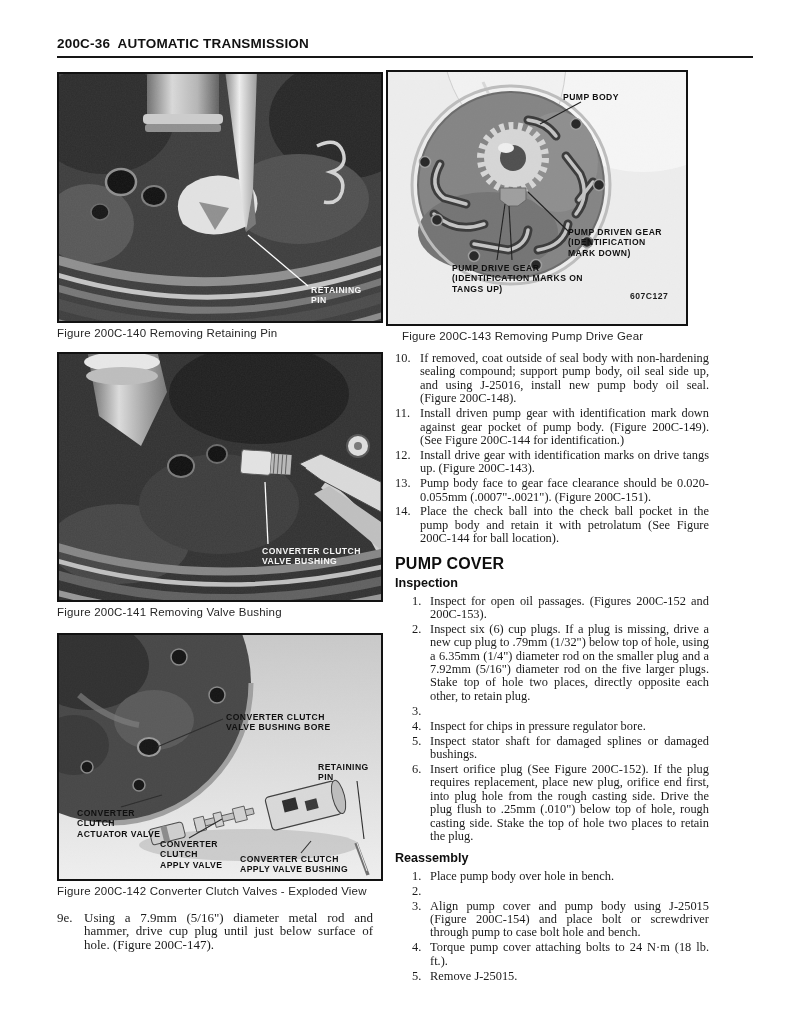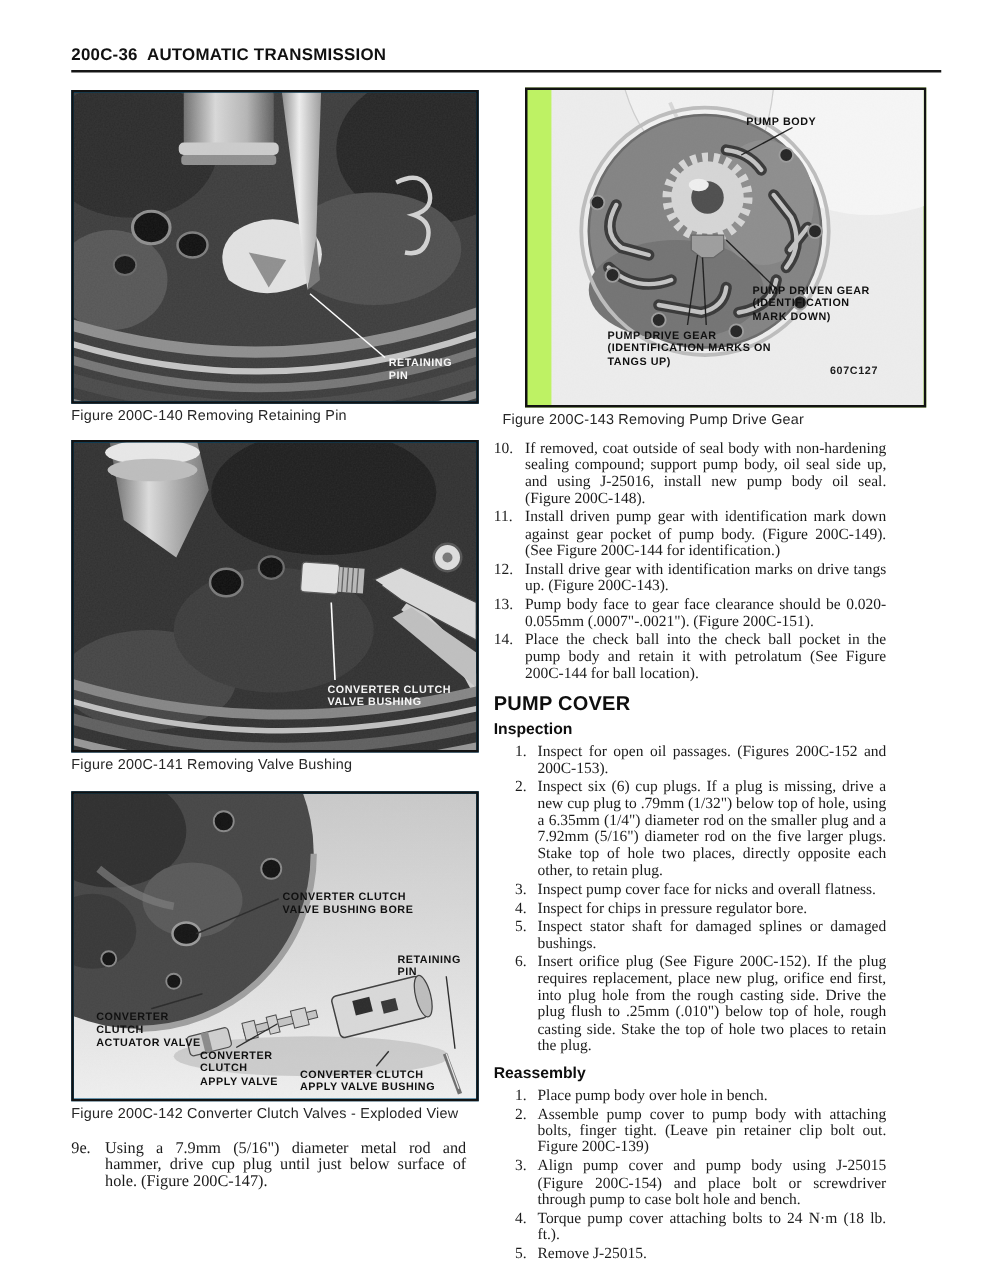--- a/index.html
+++ b/index.html
@@ -14,21 +14,21 @@
     font-family:"Liberation Sans", sans-serif; font-weight:bold;
     font-size:13.5px; letter-spacing:.2px; color:#111; white-space:pre;
   }
   .hdr-rule { position:absolute; left:57px; top:56px; width:696px; height:2px; background:#161616; }
 
   
   .fig { position:absolute; border:2px solid #121212; overflow:hidden; background:#0369a1; }
   #fig140 { left:57px;  top:72px;  width:322px; height:247px; }
   #fig141 { left:57px;  top:352px; width:322px; height:246px; }
   #fig142 { left:57px;  top:633px; width:322px; height:244px; }
-  #fig143 { left:420px; top:70px;  width:298px; height:252px; background:#bef264;padding-left:19px; }
+  #fig143 { left:386px; top:70px;  width:298px; height:252px; background:#7dd3fc; }
   .fig svg { display:block; }
 
   .cap {
     position:absolute; text-align:left; color:#262626;
     font-family:"Liberation Sans", sans-serif; font-size:11.5px; letter-spacing:.2px;
   }
   #cap140 { left:57px;  top:327px; width:326px; }
   #cap141 { left:57px;  top:606px; width:326px; }
   #cap142 { left:57px;  top:885px; width:326px; }
   #cap143 { left:402px; top:330px; width:302px; }
@@ -337,21 +337,20 @@
     <div class="step">
       <span class="num">1.</span>
       <span class="txt">Inspect for open oil passages. (Figures 200C-152 and 200C-153).</span>
     </div>
     <div class="step">
       <span class="num">2.</span>
       <span class="txt">Inspect six (6) cup plugs. If a plug is missing, drive a new cup plug to .79mm (1/32") below top of hole, using a 6.35mm (1/4") diameter rod on the smaller plug and a 7.92mm (5/16") diameter rod on the five larger plugs. Stake top of hole two places, directly opposite each other, to retain plug.</span>
     </div>
     <div class="step">
       <span class="num">3.</span>
-      <span class="txt">Inspect pump cover face for nicks and overall flatness.</span>
     </div>
     <div class="step">
       <span class="num">4.</span>
       <span class="txt">Inspect for chips in pressure regulator bore.</span>
     </div>
     <div class="step">
       <span class="num">5.</span>
       <span class="txt">Inspect stator shaft for damaged splines or damaged bushings.</span>
     </div>
     <div class="step">
@@ -361,21 +360,20 @@
   </div>
 
   <h3 class="sub re">Reassembly</h3>
   <div class="sublist">
     <div class="step">
       <span class="num">1.</span>
       <span class="txt">Place pump body over hole in bench.</span>
     </div>
     <div class="step">
       <span class="num">2.</span>
-      <span class="txt">Assemble pump cover to pump body with attaching bolts, finger tight. (Leave pin retainer clip bolt out. Figure 200C-139)</span>
     </div>
     <div class="step">
       <span class="num">3.</span>
       <span class="txt">Align pump cover and pump body using J-25015 (Figure 200C-154) and place bolt or screwdriver through pump to case bolt hole and bench.</span>
     </div>
     <div class="step">
       <span class="num">4.</span>
       <span class="txt">Torque pump cover attaching bolts to 24 N·m (18 lb. ft.).</span>
     </div>
     <div class="step">

